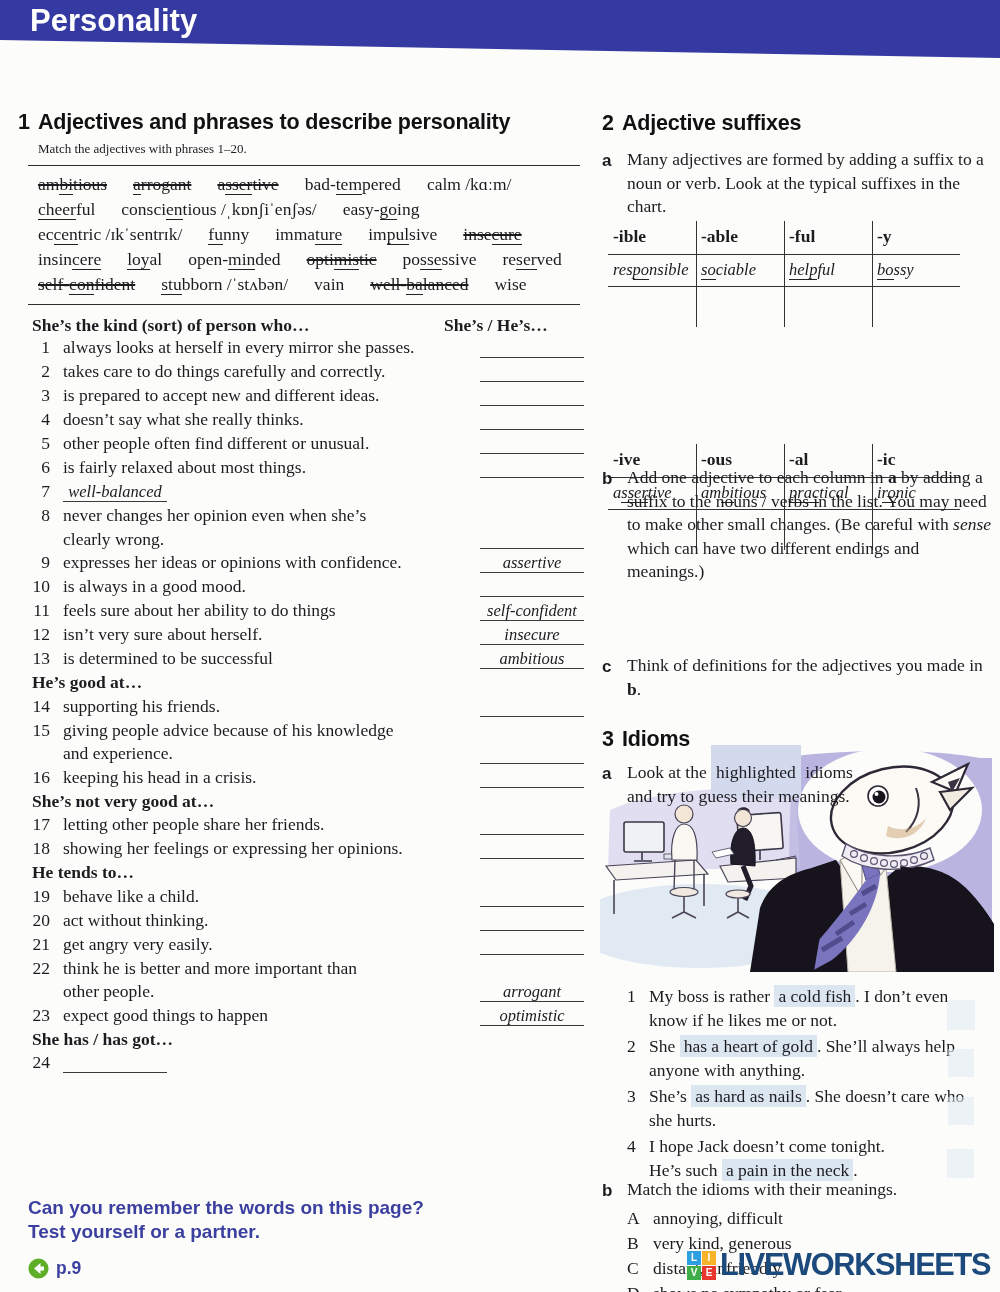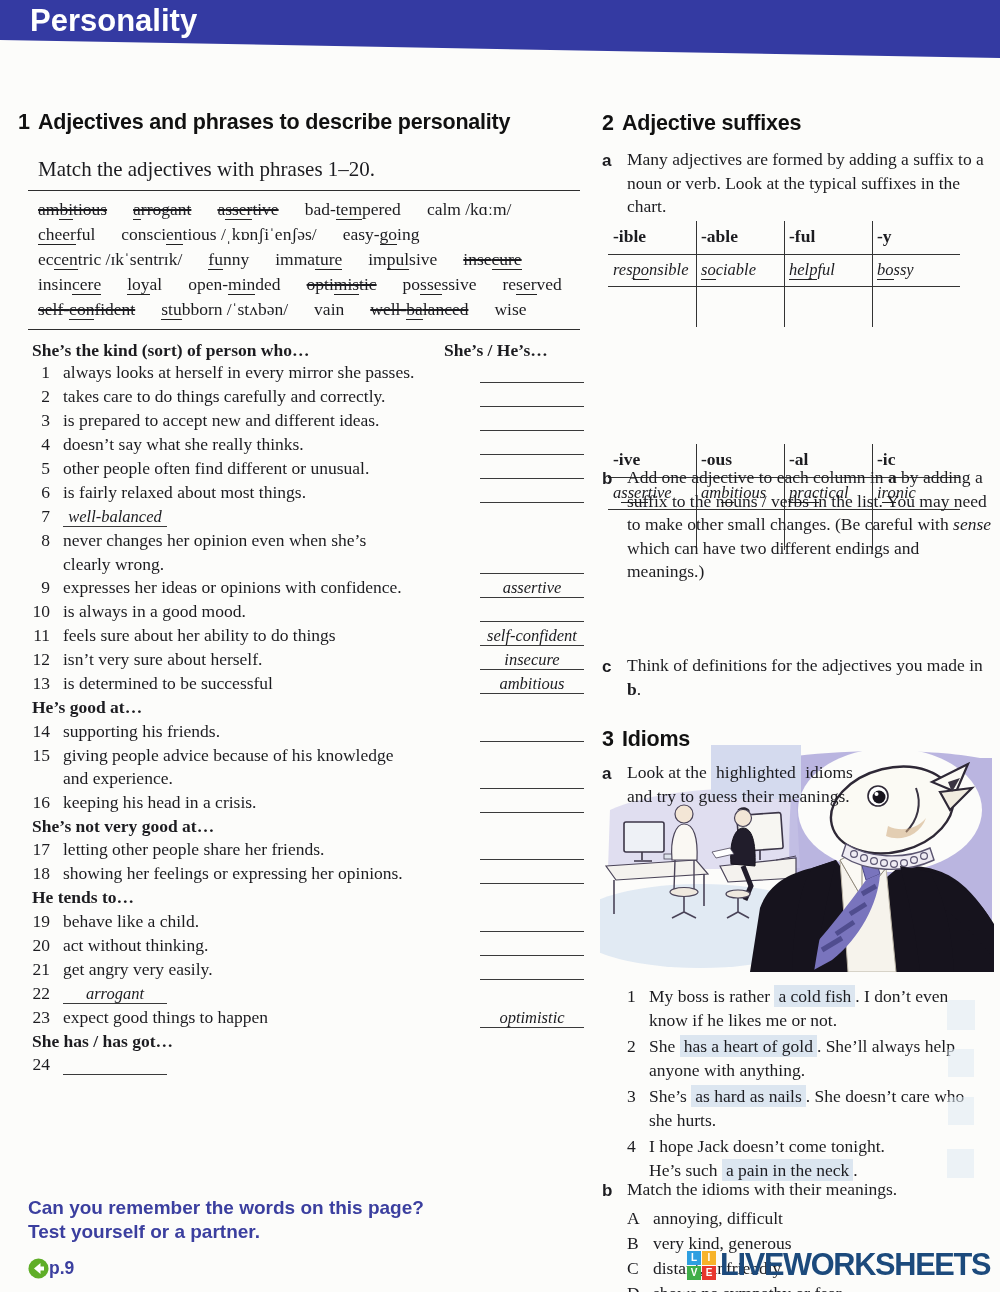--- a/index.html
+++ b/index.html
@@ -8,21 +8,21 @@
   
   .banner{position:absolute;left:0;top:0;width:100%;height:58px;background:#343aa2;
           clip-path:polygon(0 0,100% 0,100% 100%,0 69%);}
   .banner-title{position:absolute;left:30px;top:0;color:#fff;
           font-family:"Liberation Sans",sans-serif;font-weight:bold;font-size:31px;line-height:42px;letter-spacing:0;}
   
   .h{display:flex;font-family:"Liberation Sans",sans-serif;font-weight:bold;font-size:21.5px;letter-spacing:-0.2px;color:#111;}
   .h .hn{width:20px;flex:none;}
   
   #leftcol{position:absolute;left:18px;top:110px;width:566px;}
-  .instr{margin:22px 0 0 20px;font-size:21px;}
+  .instr{margin:6px 0 0 20px;font-size:13px;}
   .wbox{box-sizing:border-box;border-top:1.6px solid #2e2e2e;border-bottom:1.6px solid #2e2e2e;
         display:flex;flex-wrap:wrap;column-gap:26px;row-gap:1px;
         font-size:17.5px;line-height:24px;}
   #wordbox1{margin:8px 0 0 10px;width:552px;padding:6px 8px 8px 10px;}
   .word{white-space:nowrap;}
   .st{border-bottom:1.6px solid #222;padding-bottom:0;}
   .sk{text-decoration:line-through;text-decoration-thickness:1.5px;}
   .listhead{display:flex;margin:10px 0 0 14px;font-weight:bold;font-size:17.5px;}
   .listhead .lh-l{flex:1;}
   .listhead .lh-r{width:140px;flex:none;}
@@ -53,21 +53,21 @@
   .inum{width:22px;flex:none;}
   .itxt{width:322px;white-space:pre-line;}
   .mn{display:flex;line-height:25px;}
   .mletter{width:26px;flex:none;}
   
   #illo{position:absolute;left:-2px;z-index:1;}
   .abovepic{z-index:2;}
   
   .fnote{position:absolute;left:28px;top:1196px;color:#3b3f9f;
          font-family:"Liberation Sans",sans-serif;font-weight:bold;font-size:19px;line-height:24px;}
-  .pref{position:absolute;left:28px;top:1258px;display:flex;align-items:center;
+  .pref{position:absolute;left:28px;top:1258px;display:flex;align-items:center;gap:7px;
         color:#3b3f9f;font-family:"Liberation Sans",sans-serif;font-weight:bold;font-size:17.5px;}
   
   .lw{position:absolute;left:687px;top:1247px;display:flex;align-items:center;z-index:6;}
   .sqwrap{display:grid;grid-template-columns:14px 14px;grid-auto-rows:14px;gap:1px;margin-right:4px;}
   .sq{color:#fff;font:bold 10px/14px "Liberation Sans",sans-serif;text-align:center;}
   .lwtext{color:#1c4a7c;font-family:"Liberation Sans",sans-serif;font-weight:bold;
           font-size:31px;letter-spacing:-1.3px;transform:scaleX(0.99);transform-origin:left;}
   
   .fbox{position:absolute;background:#dfe9f3;opacity:0.55;}
 </style>
@@ -230,20 +230,22 @@
           <div class="txt">act without thinking.</div>
           <div class="ans"></div>
         </div>
         <div class="row">
           <span class="num">21</span>
           <div class="txt">get angry very easily.</div>
           <div class="ans"></div>
         </div>
         <div class="row">
           <span class="num">22</span>
+          <div class="txt">think he is better and more important than
+other people.</div>
           <div class="ans">
             <span class="answer">arrogant</span>
           </div>
         </div>
         <div class="row">
           <span class="num">23</span>
           <div class="txt">expect good things to happen</div>
           <div class="ans">
             <span class="answer">optimistic</span>
           </div>

